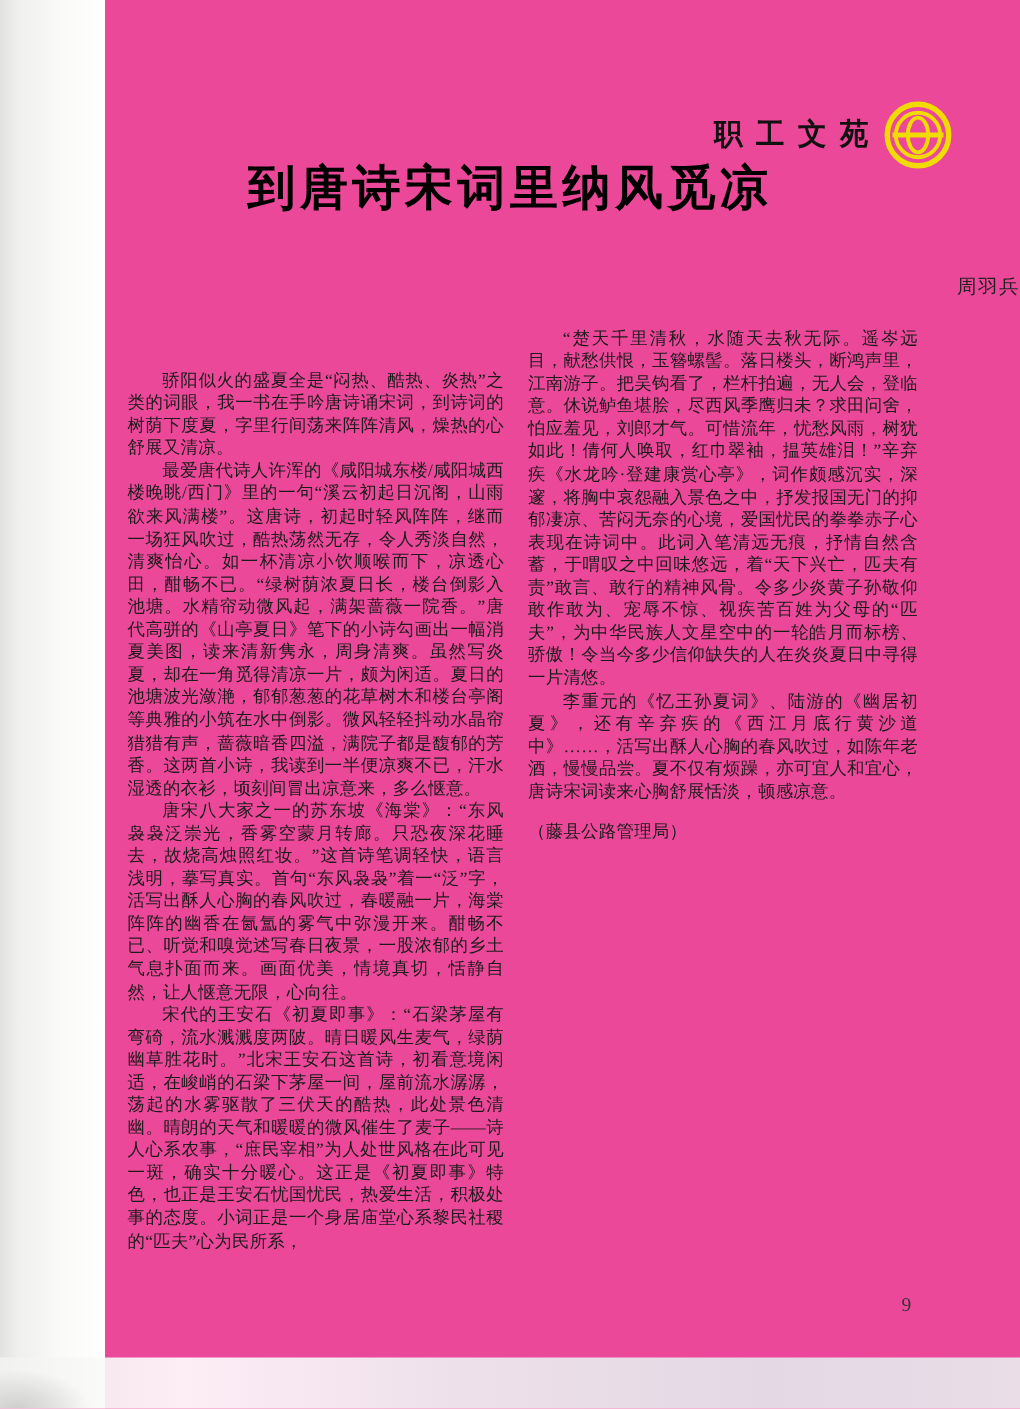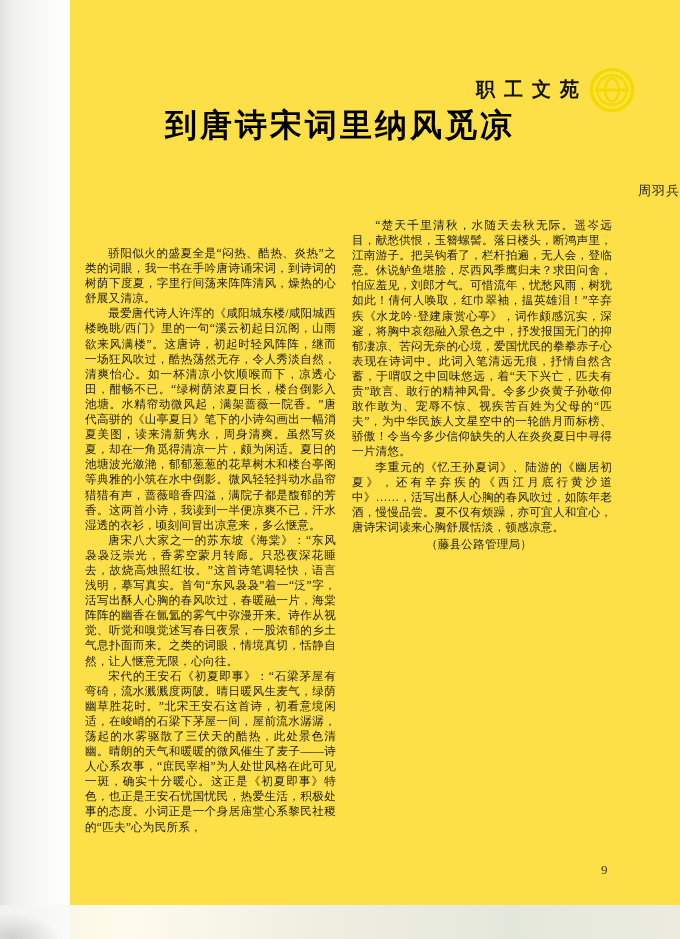--- a/index.html
+++ b/index.html
@@ -1,20 +1,20 @@
 <!DOCTYPE html>
 <html><head>
 <meta charset="utf-8">
 <style>
   html,body{margin:0;padding:0;background:#ffffff;}
   .page{
     position:relative;
     width:680px;height:939px;
     margin:0 auto;
-    background:#fde047;
+    background:#ec4899;
     font-family:"Liberation Serif","DejaVu Serif",serif;
     color:#1b1b1b;
     overflow:hidden;
   }
   
   .edge-left{
     position:absolute;left:0;top:0;width:70px;height:939px;
     background:linear-gradient(90deg,#e2e2e0 0,#efefed 12px,#f9f9f7 38px,#ffffff 70px);
     pointer-events:none;
   }
@@ -65,21 +65,21 @@
     font-size:11.6px;
     line-height:15.1px;
     text-align:justify;
     text-justify:inter-ideograph;
     text-indent:2em;
     letter-spacing:.2px;
     color:#1b1b1b;
   }
   .col p.no-indent{text-indent:0;}
   .col p.attribution{
-    text-align:center;text-indent:0;padding-right:6px;margin-top:2px;
+    text-align:left;text-indent:0;padding-right:6px;margin-top:12px;
   }
 
   .page-number{
     position:absolute;left:601px;top:862px;
     font-size:13px;color:#333;
   }
 </style>
 </head>
 <body>
 
@@ -99,21 +99,21 @@
     </svg>
   </div>
 
   <div class="title">到唐诗宋词里纳风觅凉</div>
   <div class="author">周羽兵</div>
 
   <div class="body-cols">
     <div class="col col-left">
       <p>骄阳似火的盛夏全是“闷热、酷热、炎热”之类的词眼，我一书在手吟唐诗诵宋词，到诗词的树荫下度夏，字里行间荡来阵阵清风，燥热的心舒展又清凉。</p>
       <p>最爱唐代诗人许浑的《咸阳城东楼/咸阳城西楼晚眺/西门》里的一句“溪云初起日沉阁，山雨欲来风满楼”。这唐诗，初起时轻风阵阵，继而一场狂风吹过，酷热荡然无存，令人秀淡自然，清爽怡心。如一杯清凉小饮顺喉而下，凉透心田，酣畅不已。“绿树荫浓夏日长，楼台倒影入池塘。水精帘动微风起，满架蔷薇一院香。”唐代高骈的《山亭夏日》笔下的小诗勾画出一幅消夏美图，读来清新隽永，周身清爽。虽然写炎夏，却在一角觅得清凉一片，颇为闲适。夏日的池塘波光潋滟，郁郁葱葱的花草树木和楼台亭阁等典雅的小筑在水中倒影。微风轻轻抖动水晶帘猎猎有声，蔷薇暗香四溢，满院子都是馥郁的芳香。这两首小诗，我读到一半便凉爽不已，汗水湿透的衣衫，顷刻间冒出凉意来，多么惬意。</p>
-      <p>唐宋八大家之一的苏东坡《海棠》：“东风袅袅泛崇光，香雾空蒙月转廊。只恐夜深花睡去，故烧高烛照红妆。”这首诗笔调轻快，语言浅明，摹写真实。首句“东风袅袅”着一“泛”字，活写出酥人心胸的春风吹过，春暖融一片，海棠阵阵的幽香在氤氲的雾气中弥漫开来。诗作从视觉、听觉和嗅觉述写春日夜景，一股浓郁的乡土气息扑面而来。之类的词眼，情境真切，恬静自然，让人惬意无限，心向往。</p>
+      <p>唐宋八大家之一的苏东坡《海棠》：“东风袅袅泛崇光，香雾空蒙月转廊。只恐夜深花睡去，故烧高烛照红妆。”这首诗笔调轻快，语言浅明，摹写真实。首句“东风袅袅”着一“泛”字，活写出酥人心胸的春风吹过，春暖融一片，海棠阵阵的幽香在氤氲的雾气中弥漫开来。酣畅不已、听觉和嗅觉述写春日夜景，一股浓郁的乡土气息扑面而来。画面优美，情境真切，恬静自然，让人惬意无限，心向往。</p>
       <p>宋代的王安石《初夏即事》：“石梁茅屋有弯碕，流水溅溅度两陂。晴日暖风生麦气，绿荫幽草胜花时。”北宋王安石这首诗，初看意境闲适，在峻峭的石梁下茅屋一间，屋前流水潺潺，荡起的水雾驱散了三伏天的酷热，此处景色清幽。晴朗的天气和暖暖的微风催生了麦子——诗人心系农事，“庶民宰相”为人处世风格在此可见一斑，确实十分暖心。这正是《初夏即事》特色，也正是王安石忧国忧民，热爱生活，积极处事的态度。小词正是一个身居庙堂心系黎民社稷的“匹夫”心为民所系，</p>
     </div>
     <div class="col col-right">
       <p>“楚天千里清秋，水随天去秋无际。遥岑远目，献愁供恨，玉簪螺髻。落日楼头，断鸿声里，江南游子。把吴钩看了，栏杆拍遍，无人会，登临意。休说鲈鱼堪脍，尽西风季鹰归未？求田问舍，怕应羞见，刘郎才气。可惜流年，忧愁风雨，树犹如此！倩何人唤取，红巾翠袖，揾英雄泪！”辛弃疾《水龙吟·登建康赏心亭》，词作颇感沉实，深邃，将胸中哀怨融入景色之中，抒发报国无门的抑郁凄凉、苦闷无奈的心境，爱国忧民的拳拳赤子心表现在诗词中。此词入笔清远无痕，抒情自然含蓄，于喟叹之中回味悠远，着“天下兴亡，匹夫有责”敢言、敢行的精神风骨。令多少炎黄子孙敬仰敢作敢为、宠辱不惊、视疾苦百姓为父母的“匹夫”，为中华民族人文星空中的一轮皓月而标榜、骄傲！令当今多少信仰缺失的人在炎炎夏日中寻得一片清悠。</p>
       <p>李重元的《忆王孙夏词》、陆游的《幽居初夏》，还有辛弃疾的《西江月底行黄沙道中》……，活写出酥人心胸的春风吹过，如陈年老酒，慢慢品尝。夏不仅有烦躁，亦可宜人和宜心，唐诗宋词读来心胸舒展恬淡，顿感凉意。</p>
       <p class="attribution">（藤县公路管理局）</p>
     </div>
   </div>
 
   <div class="page-number">9</div>

